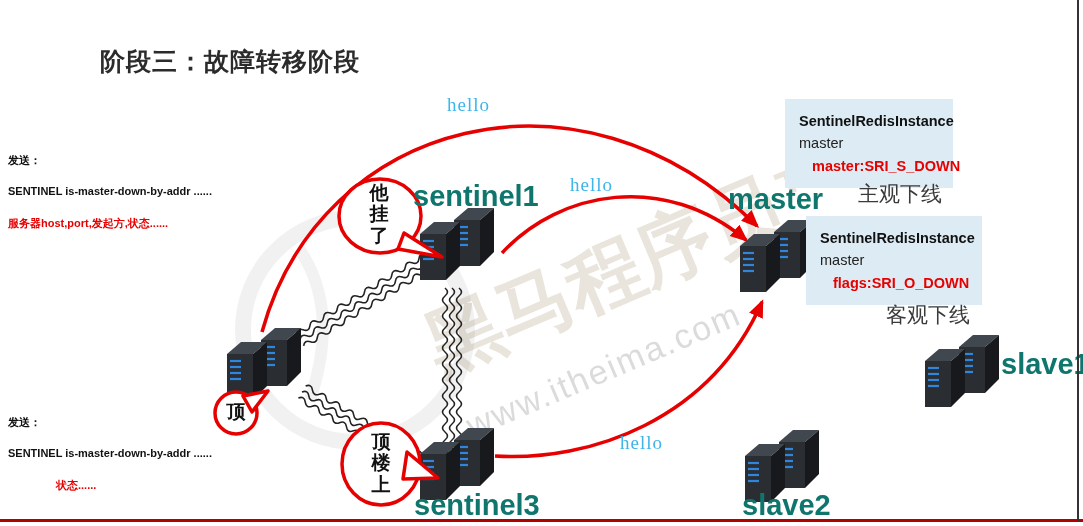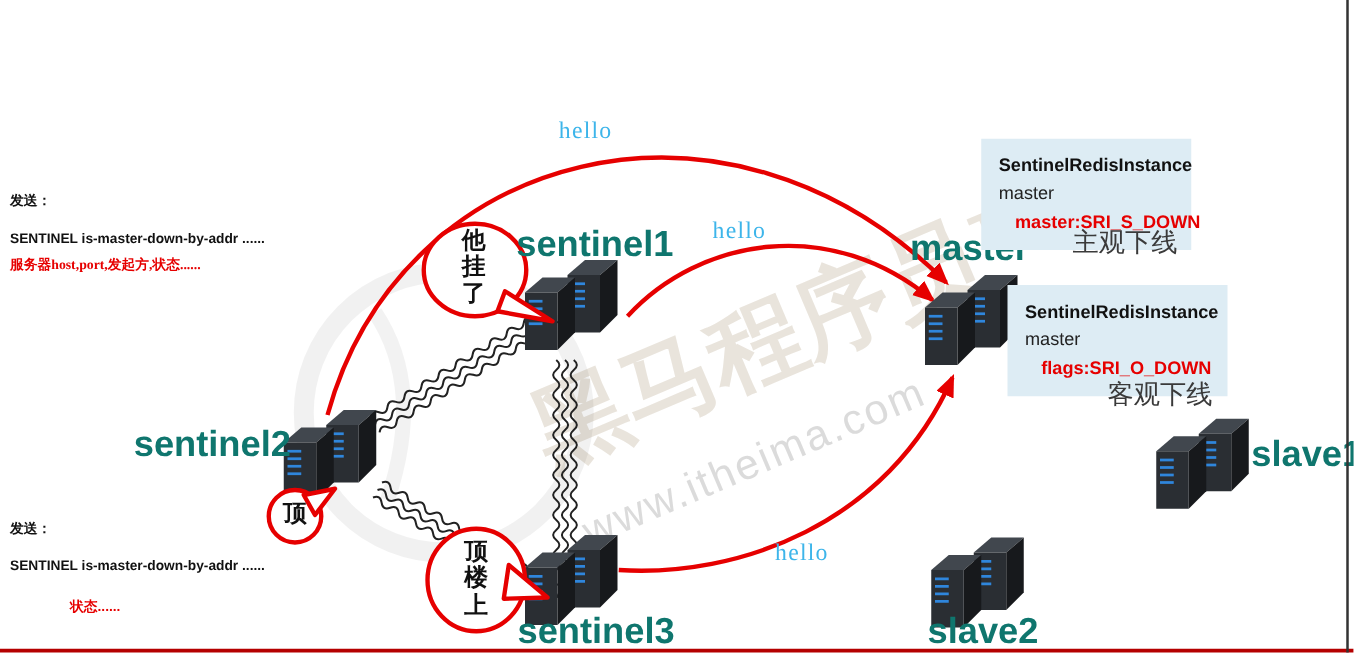--- a/index.html
+++ b/index.html
@@ -6,21 +6,21 @@
   #canvas{
     position:relative;width:1083px;height:526px;background:#ffffff;
     font-family:"Liberation Sans","DejaVu Sans",sans-serif;overflow:hidden;
   }
   .abs{position:absolute;}
   .title{font-size:25px;font-weight:700;color:#2b2b2b;letter-spacing:1px;}
   .msg{font-size:11px;font-weight:700;color:#111;white-space:nowrap;}
   .msg.red{color:#e60000;}
   .node-label{font-size:29px;font-weight:700;color:#0f766e;white-space:nowrap;}
   .hello{font-family:Liberation Serif, serif;font-size:19px;color:#3db5ea;letter-spacing:1px;}
-  .infobox{background:#ddecf4;padding:11px 14px;line-height:1.55;margin-top:12px;}
+  .infobox{background:#ddecf4;padding:11px 14px;line-height:1.55;}
   .infobox .t1{font-size:14.5px;font-weight:700;color:#111;}
   .infobox .t2{font-size:14.5px;color:#222;}
   .infobox .t3{font-size:14.5px;font-weight:700;color:#e60000;padding-left:13px;}
   .caption{font-size:21px;font-weight:400;color:#3a3a3a;white-space:nowrap;}
   .bubble-text{font-size:19px;font-weight:700;color:#111;line-height:1.12;
     width:1.15em;text-align:center;word-break:break-all;}
   .wm-brand{font-size:76px;font-weight:700;color:rgba(199,188,168,0.40);
     transform:rotate(-23deg);transform-origin:left center;white-space:nowrap;pointer-events:none;}
   .wm-url{font-size:34px;color:rgba(190,190,190,0.55);transform:rotate(-23deg);
     transform-origin:left center;white-space:nowrap;letter-spacing:2px;pointer-events:none;}
@@ -113,31 +113,31 @@
     <g>
       <circle cx="236" cy="413" r="21" fill="#fff" stroke="#e60000" stroke-width="3.5"></circle>
       <polygon points="243,396 268,391 252,412" fill="#fff" stroke="#e60000" stroke-width="3.5" stroke-linejoin="round"></polygon>
     </g>
     <g>
       <ellipse cx="381" cy="464" rx="39" ry="41" fill="#fff" stroke="#e60000" stroke-width="3.5"></ellipse>
       <polygon points="407,452 438,478 403,479" fill="#fff" stroke="#e60000" stroke-width="3.5" stroke-linejoin="round"></polygon>
     </g>
   </svg>
 
+  <div class="abs title" style="left:100px;top:45px;">阶段三：故障转移阶段</div>
 
   <div class="abs msg" style="left:8px;top:153px;">发送：</div>
   <div class="abs msg" style="left:8px;top:185px;">SENTINEL is-master-down-by-addr ......</div>
-  <div class="abs msg red" style="left:8px;top:204px;font-family:Liberation Serif, serif;">服务器host,port,发起方,状态......</div>
+  <div class="abs msg red" style="left:8px;top:216px;">服务器host,port,发起方,状态......</div>
 
   <div class="abs msg" style="left:8px;top:415px;">发送：</div>
   <div class="abs msg" style="left:8px;top:447px;">SENTINEL is-master-down-by-addr ......</div>
   <div class="abs msg red" style="left:8px;top:478px;margin-left:48px;">状态......</div>
 
   <div class="abs node-label" style="left:413px;top:180px;">sentinel1</div>
-  <div class="abs node-label" style="left:107px;top:340px;">sentinel2</div>
   <div class="abs node-label" style="left:414px;top:489px;">sentinel3</div>
   <div class="abs node-label" style="left:728px;top:183px;">master</div>
   <div class="abs node-label" style="left:1001px;top:348px;">slave1</div>
   <div class="abs node-label" style="left:742px;top:489px;">slave2</div>
 
   <div class="abs hello" style="left:447px;top:94px;">hello</div>
   <div class="abs hello" style="left:570px;top:174px;">hello</div>
   <div class="abs hello" style="left:620px;top:432px;">hello</div>
 
   <div class="abs bubble-text" style="left:368px;top:182px;">他挂了</div>

